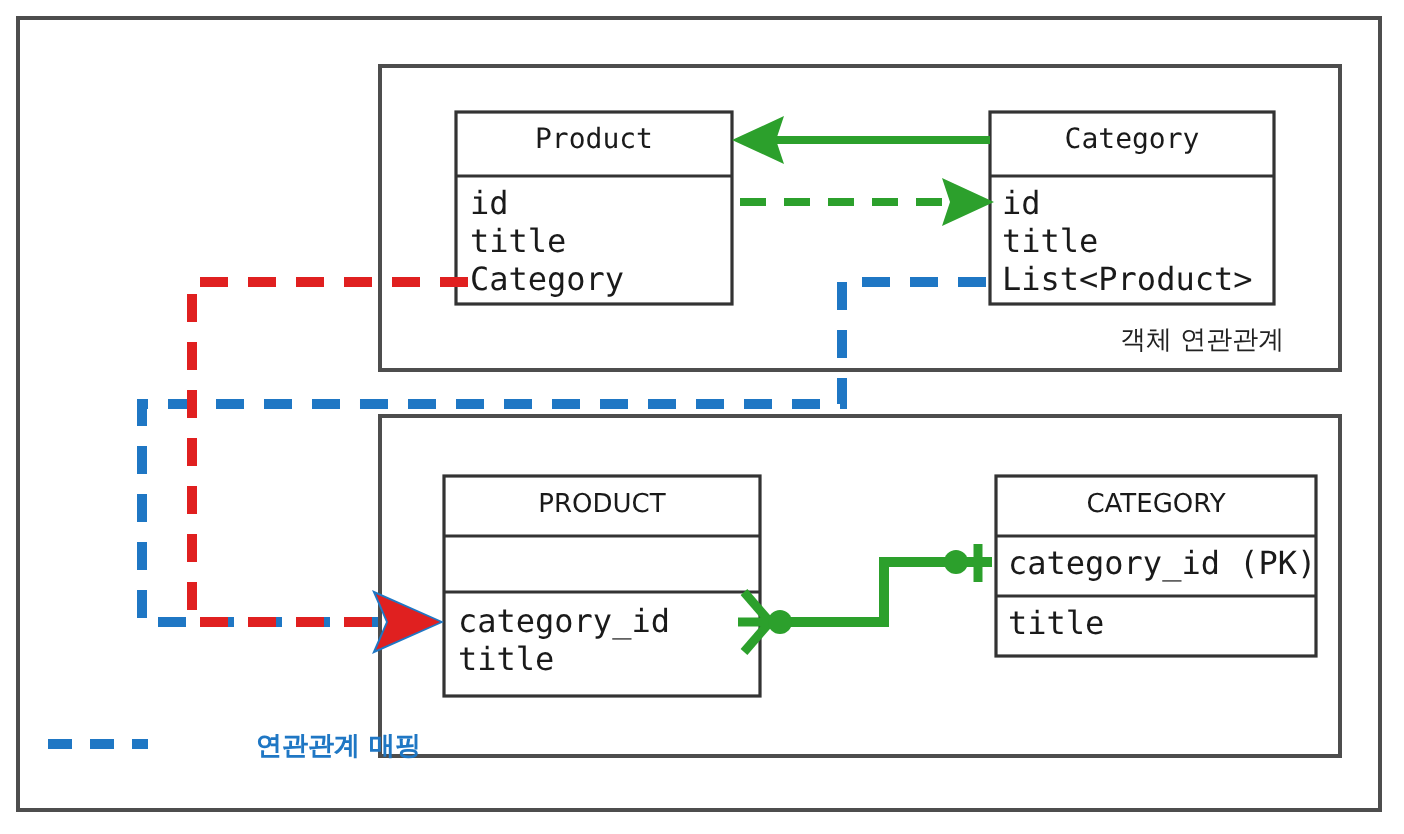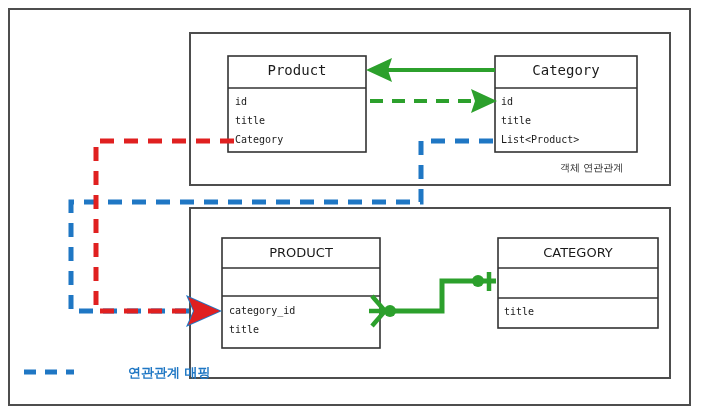--- a/index.html
+++ b/index.html
@@ -31,26 +31,26 @@
     white-space: pre;
     font-family: "DejaVu Sans Mono", "Liberation Mono", monospace;
     color: #1a1a1a;
   }
   .entity-title {
     font-size: 14px;
     text-align: center;
     width: 100%;
   }
   .entity-field {
-    font-size: 10px;
+    font-size: 16px;
     line-height: 19px;
   }
   .panel-caption {
     font-family: "DejaVu Sans", "Liberation Sans", sans-serif;
-    font-size: 10px;
+    font-size: 13px;
     color: #222222;
   }
   .legend-text {
     font-family: "DejaVu Sans", "Liberation Sans", sans-serif;
     font-size: 13px;
     font-weight: 700;
     margin-left: 44px;
   }
 </style>
 </head>
@@ -137,18 +137,19 @@
   <div class="lbl entity-field" style="left:501px; top:111px;">title</div>
   <div class="lbl entity-field" style="left:501px; top:130px;">List&lt;Product&gt;</div>
 
   <div class="lbl panel-caption" style="left:560px; top:161px;">객체 연관관계</div>
 
   <div class="lbl entity-title" style="left:222px; top:245px; width:158px; font-family:'DejaVu Sans','Liberation Sans',sans-serif; font-size:13px;">PRODUCT</div>
   <div class="lbl entity-field" style="left:229px; top:301px;">category_id</div>
   <div class="lbl entity-field" style="left:229px; top:320px;">title</div>
 
   <div class="lbl entity-title" style="left:498px; top:245px; width:160px; font-family:'DejaVu Sans','Liberation Sans',sans-serif; font-size:13px;">CATEGORY</div>
+  <div class="lbl entity-field" style="left:504px; top:272px;">category_id (PK)</div>
   <div class="lbl entity-field" style="left:504px; top:302px;">title</div>
 
 
   <div class="lbl legend-text" style="left:84px; top:364px; color:#1f77c4;">연관관계 매핑</div>
 
 </div>
 
 </body></html>

